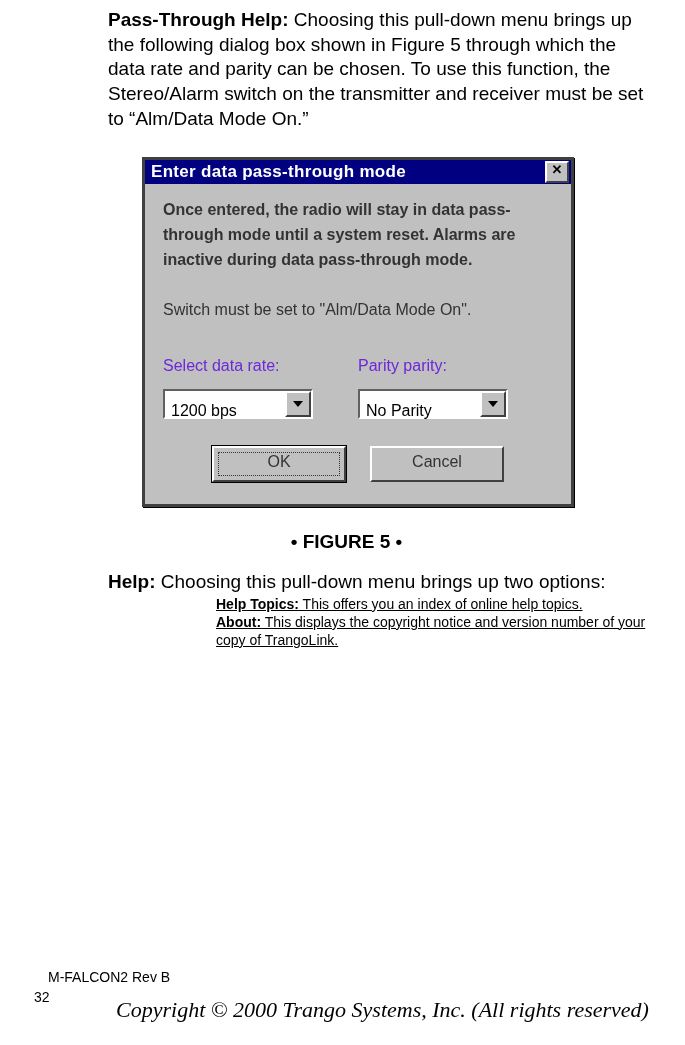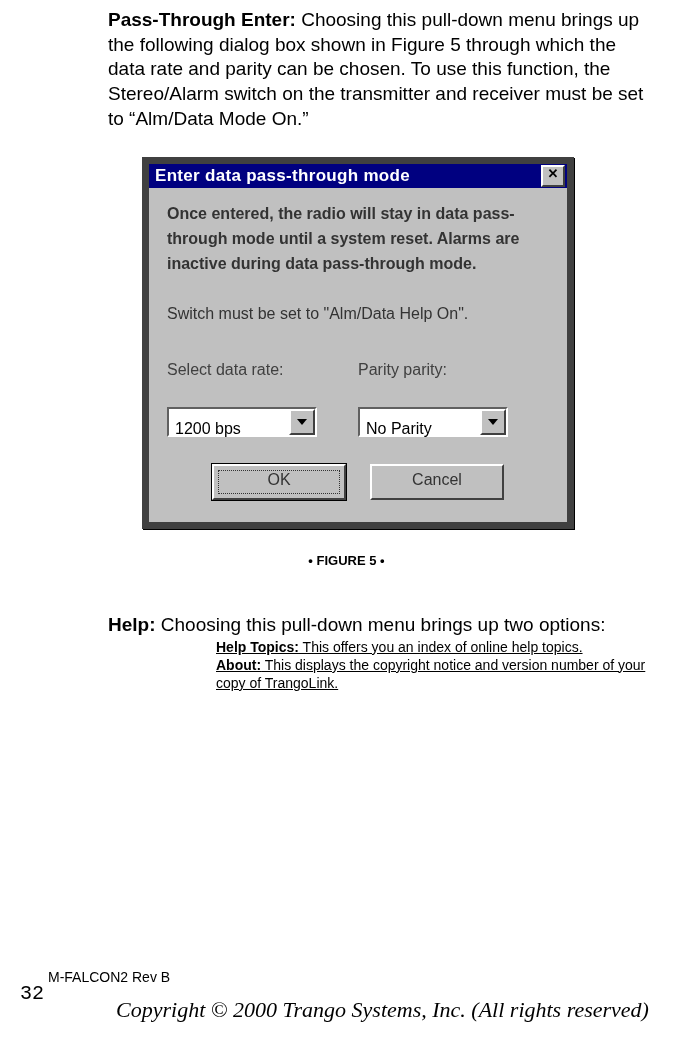--- a/index.html
+++ b/index.html
@@ -22,21 +22,21 @@
   }
   .para1 .bold {
     font-weight: bold;
   }
   .dialog-wrap {
     margin-top: 26px;
     margin-left: 34px;
     width: 432px;
   }
   .dialog {
-    border: 7px solid #404040;
+    border: 3px solid #404040;
     background: #c0c0c0;
     box-shadow: 1px 1px 0 #000;
   }
   .titlebar {
     background: #000080;
     color: #fff;
     display: flex;
     align-items: center;
     height: 24px;
     font-family: "MS Sans Serif", Arial, sans-serif;
@@ -81,22 +81,22 @@
   }
   .select-row {
     display: flex;
     gap: 0;
     margin-bottom: 12px;
   }
   .select-col {
     flex: 1;
   }
   .select-label {
-    margin-bottom: 28px;
-    color: #404040;
+    margin-bottom: 14px;
+    color: #6d28d9;
   }
   .combobox {
     display: inline-flex;
     align-items: stretch;
     background: #fff;
     border-top: 2px solid #606060;
     border-left: 2px solid #606060;
     border-right: 2px solid #fff;
     border-bottom: 2px solid #fff;
     height: 26px;
@@ -152,49 +152,49 @@
   .win-button.default::after{
     content:"";
     position:absolute;
     left:4px; right:4px; top:4px; bottom:4px;
     border:1px dotted #333;
     pointer-events:none;
   }
   .figure-caption {
     text-align: center;
     font-weight: bold;
-    font-size: 13px;
+    font-size: 19px;
     margin-top: 24px;
     margin-left: -70px;
   }
   .para2 {
     font-size: 19px;
     line-height: 1.3;
-    margin-top: 45px;
+    margin-top: 17px;
   }
   .para2 .bold { font-weight: bold; }
   .sub-items {
     margin-left: 108px;
     font-size: 14px;
     line-height: 1.3;
     text-decoration: underline;
   }
   .sub-items .bold { font-weight: bold; }
   .footer {
     position: absolute;
     bottom: 28px;
     left: 0;
     width: 100%;
   }
   .page-num {
     position: absolute;
-    left: 20px;
+    left: 34px;
     bottom: 12px;
-    font-size: 20px;
-    font-family: Liberation Mono, monospace;
+    font-size: 14px;
+    font-family: Liberation Sans, sans-serif;
   }
   .doc-rev {
     position: absolute;
     left: 48px;
     bottom: 32px;
     font-size: 14px;
     font-family: Arial, sans-serif;
   }
   .copyright {
     position: absolute;
@@ -207,34 +207,34 @@
     font-size: 22px;
     padding-left: 80px;
   }
 </style>
 </head>
 <body>
 
 <div class="content">
 
   <div class="para1">
-    <span class="bold">Pass-Through Enter:</span><span> Choosing this pull-down menu brings up the following dialog box shown in Figure 5 through which the data rate and parity can be chosen. To use this function, the Stereo/Alarm switch on the transmitter and receiver must be set to “Alm/Data Mode On.”</span>
+    <span class="bold">Pass-Through Help:</span><span> Choosing this pull-down menu brings up the following dialog box shown in Figure 5 through which the data rate and parity can be chosen. To use this function, the Stereo/Alarm switch on the transmitter and receiver must be set to “Alm/Data Mode On.”</span>
   </div>
 
   <div class="dialog-wrap">
     <div class="dialog">
       <div class="titlebar">
         <span class="title-text">Enter data pass-through mode</span>
         <div class="close-btn">
           <span>✕</span>
         </div>
       </div>
       <div class="dialog-body">
         <div class="body-text1">Once entered, the radio will stay in data pass-through mode until a system reset.  Alarms are inactive during data pass-through mode.</div>
-        <div class="body-text2">Switch must be set to "Alm/Data Help On".</div>
+        <div class="body-text2">Switch must be set to "Alm/Data Mode On".</div>
         <div class="select-row">
           <div class="select-col">
             <div class="select-label">Select data rate:</div>
             <div class="combobox">
               <div class="combo-value">1200 bps</div>
               <div class="combo-arrow">
                 <svg viewBox="0 0 10 6">
                     <polygon points="0,0 10,0 5,6" fill="#000"></polygon>
                   </svg>
               </div>

